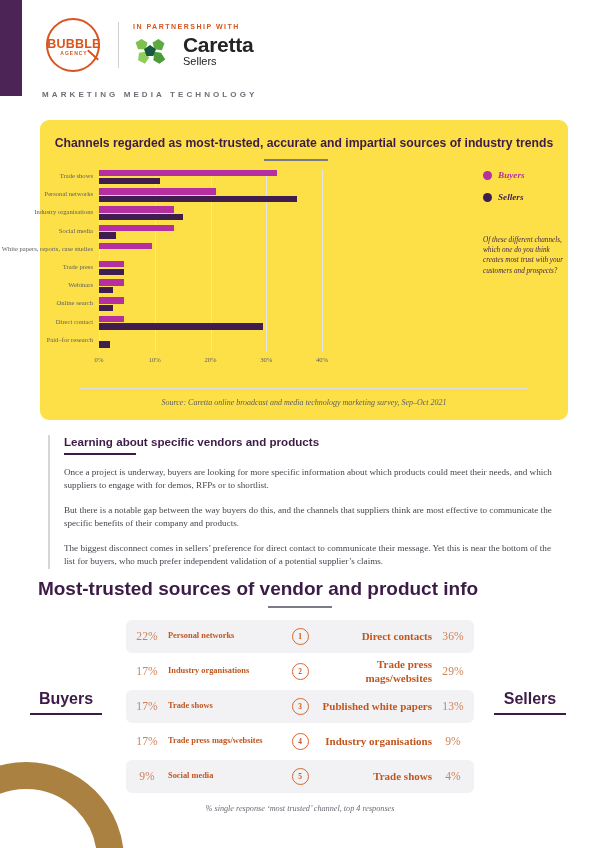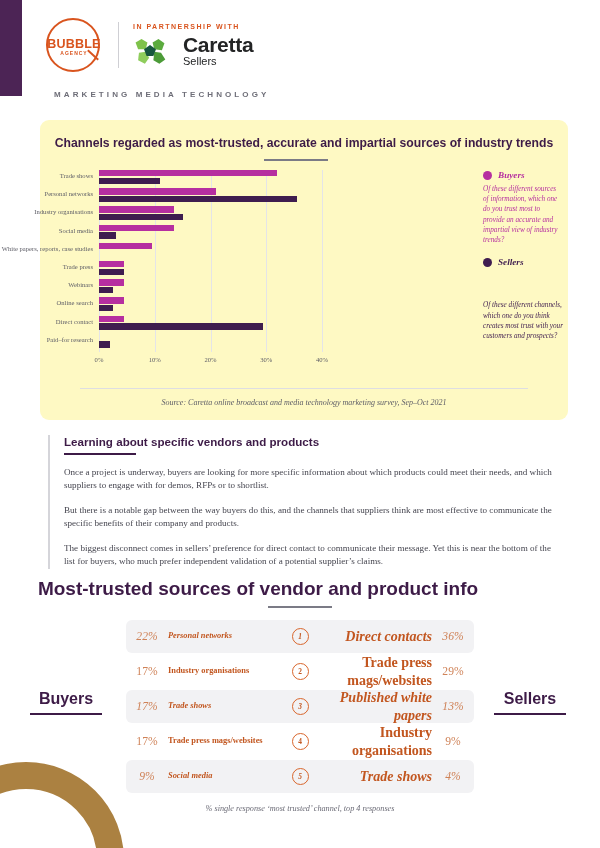--- a/index.html
+++ b/index.html
@@ -60,30 +60,30 @@
     color: #d9541e; margin-bottom: 4px;
   }
   #caretta-row { display: flex; align-items: center; gap: 16px; }
   #caretta-mark { width: 34px; height: 34px; }
   #caretta-name {
     font-family: "Liberation Sans", sans-serif; line-height: 1;
   }
   #caretta-title { font-size: 21px; font-weight: bold; color: #232425; letter-spacing: -.3px; }
   #caretta-subtitle { font-size: 11px; color: #232425; margin-top: 1px; }
   #tagline {
-    position: absolute; left: 54px; top: 90px;
+    position: absolute; left: 42px; top: 90px;
     font-family: "Liberation Sans", sans-serif;
     font-size: 8px; letter-spacing: 3.1px; font-weight: bold;
     color: #6e6e78;
   }
 
   
   #chart-card {
     position: absolute; left: 40px; top: 120px; width: 528px; height: 300px;
-    background: #fef9c3; border-radius: 9px;
+    background: #fde047; border-radius: 9px;
   }
   #chart-title {
     position: absolute; left: 0; top: 16px; width: 528px; text-align: center;
     font-family: "Liberation Sans", sans-serif;
     font-weight: bold; font-size: 12.2px; color: #3d1b47;
   }
   #chart-title-rule {
     position: absolute; left: 224px; top: 39px; width: 64px; height: 2px;
     background: #7b7b86;
   }
@@ -155,38 +155,38 @@
   }
   #rank-title-rule {
     position: absolute; left: 268px; top: 606px; width: 64px; height: 2px;
     background: #7b7b86;
   }
   #rank-table { position: absolute; left: 126px; top: 620px; width: 348px; }
   .rank-row {
     position: relative; height: 33px; margin-bottom: 2px;
     border-radius: 6px; display: flex; align-items: center;
   }
-  .rank-row.alt { background: #f2f2f4; font-style: italic; }
+  .rank-row.alt { background: #f2f2f4; }
   .rank-row.plain { background: #ffffff; }
   .rank-pct {
     width: 42px; text-align: center; font-size: 11.6px; color: #cf8257;
     flex: none;
   }
   .rank-left-label {
     flex: 1; font-size: 8.4px; font-weight: bold; color: #c2561f;
     line-height: 1.25; text-align: left; padding-right: 4px;
   }
   .rank-num {
     flex: none; width: 17px; height: 17px; border-radius: 50%;
     border: 1.2px solid #d9662c; color: #c2561f;
     font-size: 7.4px; font-weight: bold;
     display: flex; align-items: center; justify-content: center;
   }
   .rank-right-label {
-    flex: 1; font-size: 14px; font-weight: bold; color: #c2561f;
+    flex: 1; font-size: 11px; font-weight: bold; color: #c2561f;
     line-height: 1.25; text-align: right; padding-left: 4px;
   }
   .rank-pct.right { width: 42px; }
 
   #buyers-side {
     position: absolute; left: 30px; top: 690px; text-align: center;
   }
   #sellers-side {
     position: absolute; left: 494px; top: 690px; text-align: center;
   }
@@ -305,21 +305,20 @@
         <div class="bar sellers" style="width: 11.15px; background: rgb(63, 29, 79);"></div>
       </div>
     </div>
 
   <div id="legend">
       <div class="legend-block">
         <div class="legend-head">
           <span class="legend-dot buyers" style="background: rgb(182, 47, 160);"></span>
           <span class="legend-name buyers" style="color: rgb(182, 47, 160);">Buyers</span>
         </div>
-        <div class="legend-q buyers" style="color: rgb(182, 47, 160);">Of these different sources of information, which one do you trust most to provide an accurate and impartial view of industry trends?</div>
       </div>
       <div class="legend-block">
         <div class="legend-head">
           <span class="legend-dot sellers" style="background: rgb(63, 29, 79);"></span>
           <span class="legend-name sellers" style="color: rgb(63, 29, 79);">Sellers</span>
         </div>
         <div class="legend-q sellers" style="color: rgb(63, 29, 79);">Of these different channels, which one do you think creates most trust with your customers and prospects?</div>
       </div>
     </div>
 

